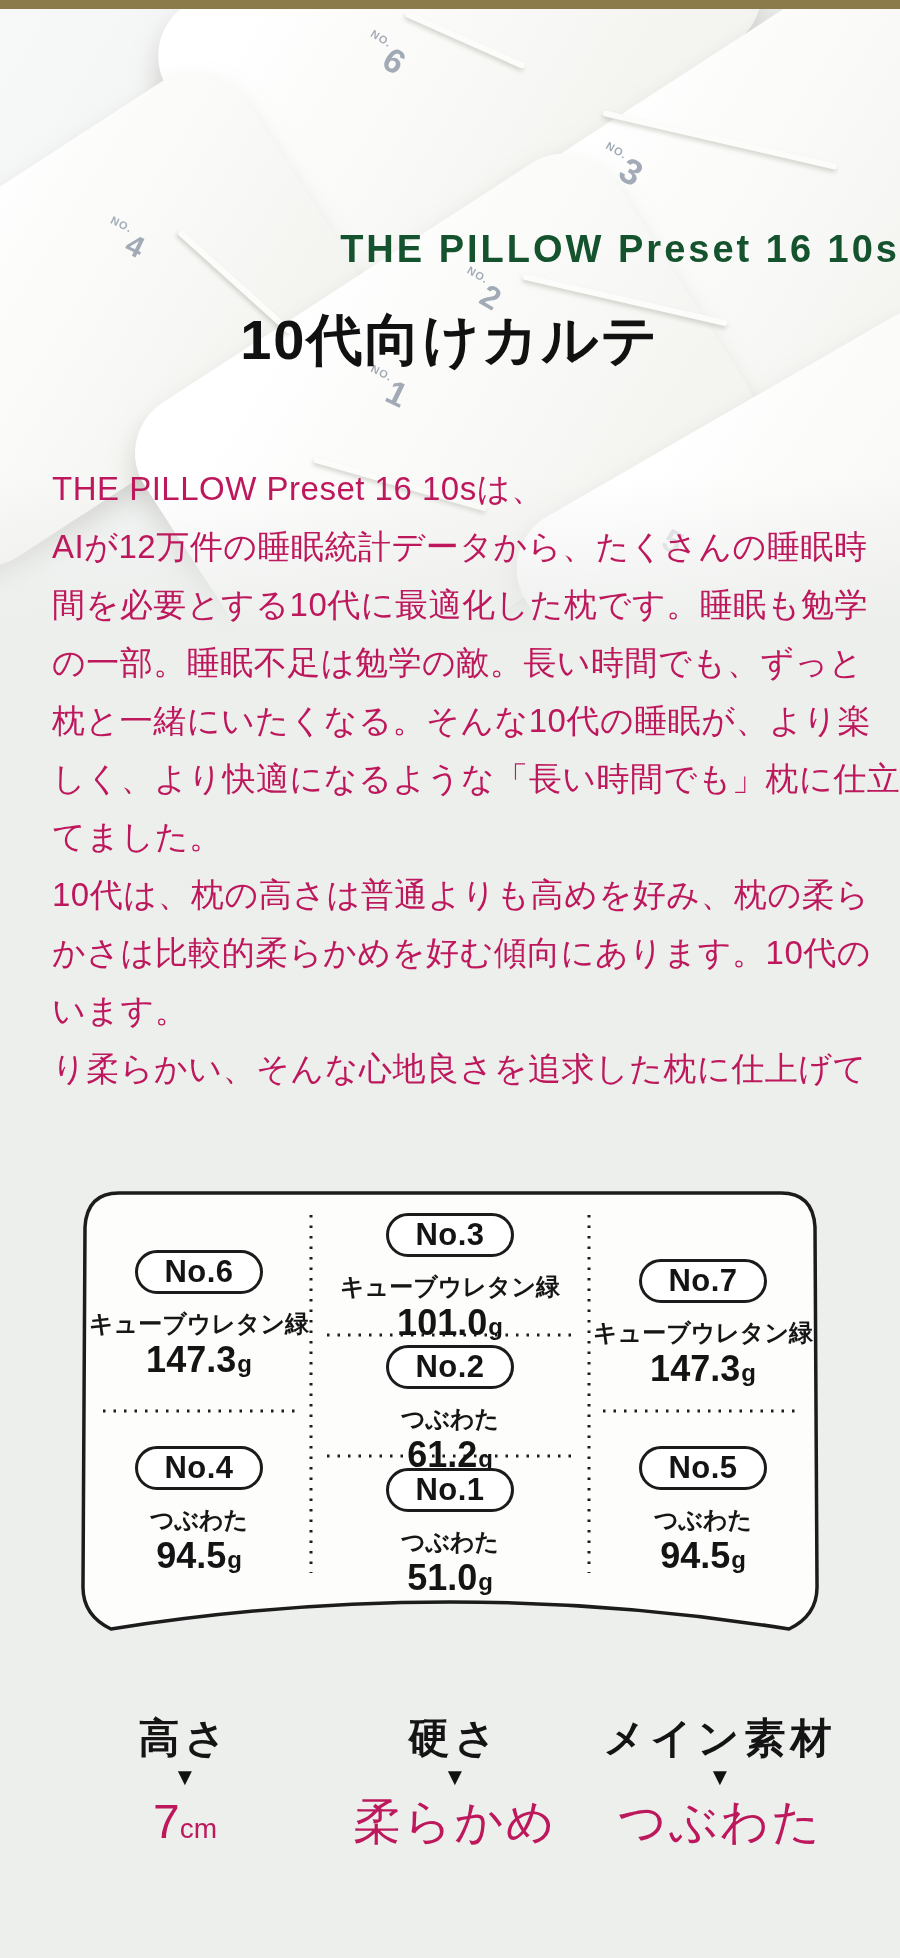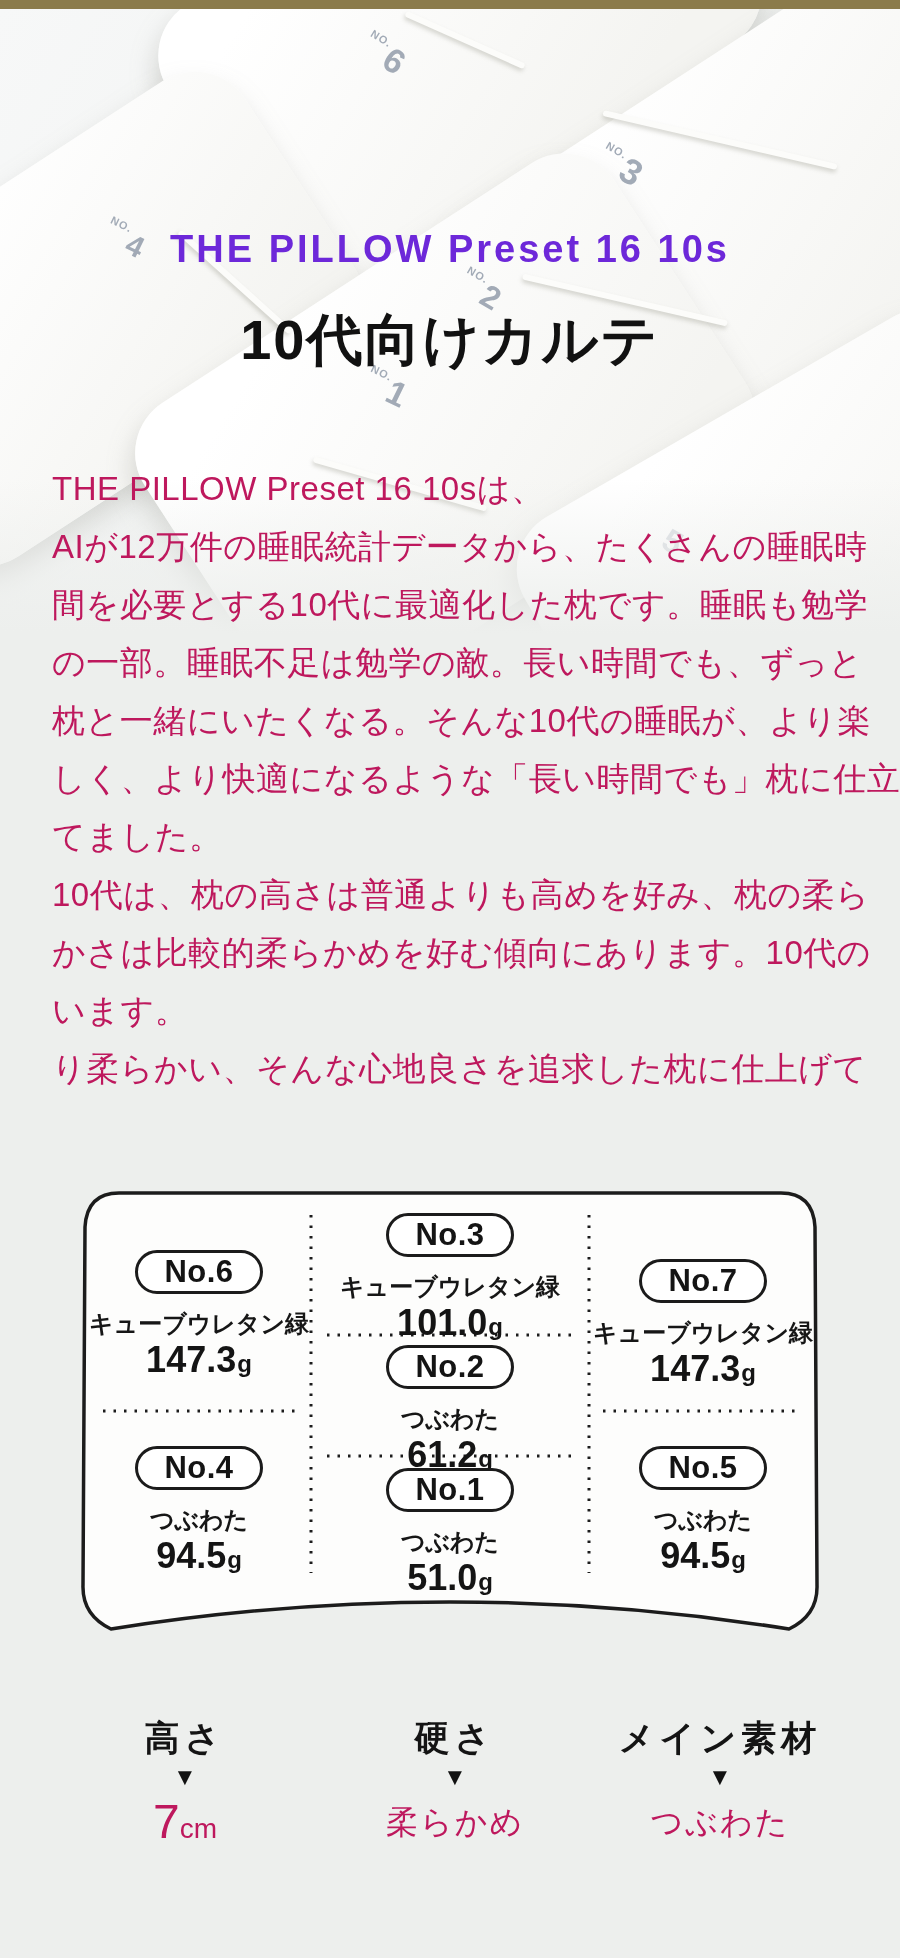--- a/index.html
+++ b/index.html
@@ -36,22 +36,22 @@
   .st6{left:362px;top:26px;transform:rotate(32deg);}
   .st3{left:598px;top:136px;transform:rotate(30deg);}  .st3 .stamp-digit{font-size:36px;}
   .st4{left:104px;top:212px;transform:rotate(26deg);}  .st4 .stamp-digit{font-size:30px;}
   .st2{left:459px;top:263px;transform:rotate(30deg);}  .st2 .stamp-digit{font-size:32px;}
   .st1{left:364px;top:360px;transform:rotate(26deg);}
   .st5{left:662px;top:513px;transform:rotate(30deg);opacity:.35;} .st5 .stamp-digit{font-size:32px;}
   .hero-fade{position:absolute;left:0;bottom:0;width:100%;height:175px;
         background:linear-gradient(to bottom,rgba(237,239,237,0) 0%,#edefed 88%);}
 
   
-  .title-small{position:absolute;left:0;top:228px;width:900px;text-align:center;
-        font-size:38px;font-weight:bold;letter-spacing:3px;color:#6d28d9;z-index:5;}
+  .title-small{position:absolute;left:0;top:228px;width:900px;text-align:right;
+        font-size:38px;font-weight:bold;letter-spacing:3px;color:#14532d;z-index:5;}
   .title-big{position:absolute;left:0;top:290px;width:900px;text-align:center;
         font-size:56px;line-height:100px;font-weight:bold;letter-spacing:2px;color:#111;z-index:5;}
 
   
   .desc{position:absolute;left:52px;top:460px;width:800px;z-index:6;}
   .dline{height:58px;line-height:58px;font-size:33px;letter-spacing:0.5px;
         color:#be185d;white-space:nowrap;}
 
   
   .diagram{position:absolute;left:75px;top:1185px;width:750px;height:470px;}
@@ -72,27 +72,27 @@
   .mat{margin-top:16px;height:28px;line-height:28px;font-size:24px;font-weight:bold;
         white-space:nowrap;color:#161616;}
   .wt{margin-top:2px;height:40px;line-height:40px;font-weight:bold;color:#141414;}
   .wt-num{font-size:36px;}
   .wt-unit{font-size:24px;margin-left:1px;}
 
   
   .specs{position:absolute;left:0;top:1716px;width:900px;height:140px;z-index:4;}
   .spec{position:absolute;width:280px;text-align:center;}
   .spec-1{left:45px;}  .spec-2{left:315px;}  .spec-3{left:580px;}
-  .spec-label{height:44px;line-height:44px;font-size:35px;font-weight:bold;
+  .spec-label{height:44px;line-height:44px;font-size:41px;font-weight:bold;
         letter-spacing:5px;color:#141414;}
   .spec-arrow{height:34px;line-height:34px;font-size:24px;color:#111;}
   .spec-value{margin-top:2px;height:52px;line-height:52px;font-weight:normal;color:#be185d;}
   .v-num{font-size:48px;}
   .v-unit{font-size:28px;}
-  .v-txt{font-size:32px;letter-spacing:2px;text-align:center;}
+  .v-txt{font-size:48px;letter-spacing:2px;text-align:center;}
 </style>
 </head>
 <body>
 
 <div class="page">
 
   <div class="topbar"></div>
 
   <div class="hero">
     <div class="pillow pw1"></div>

